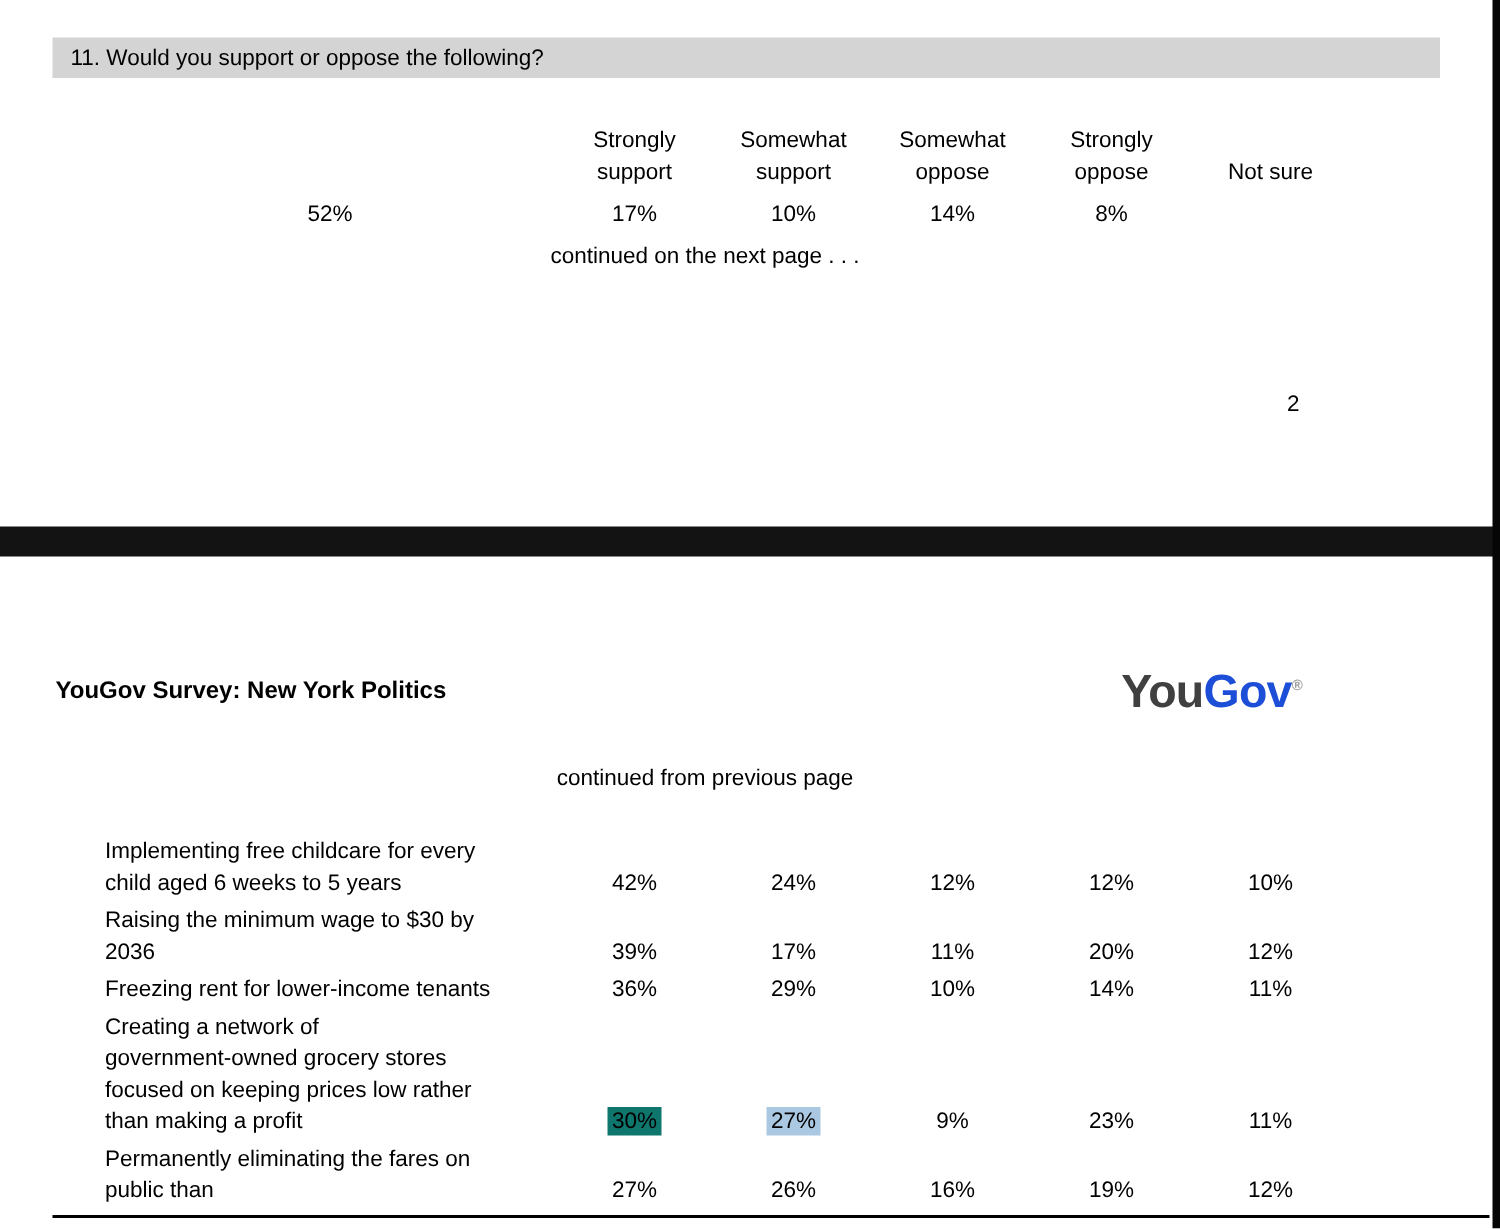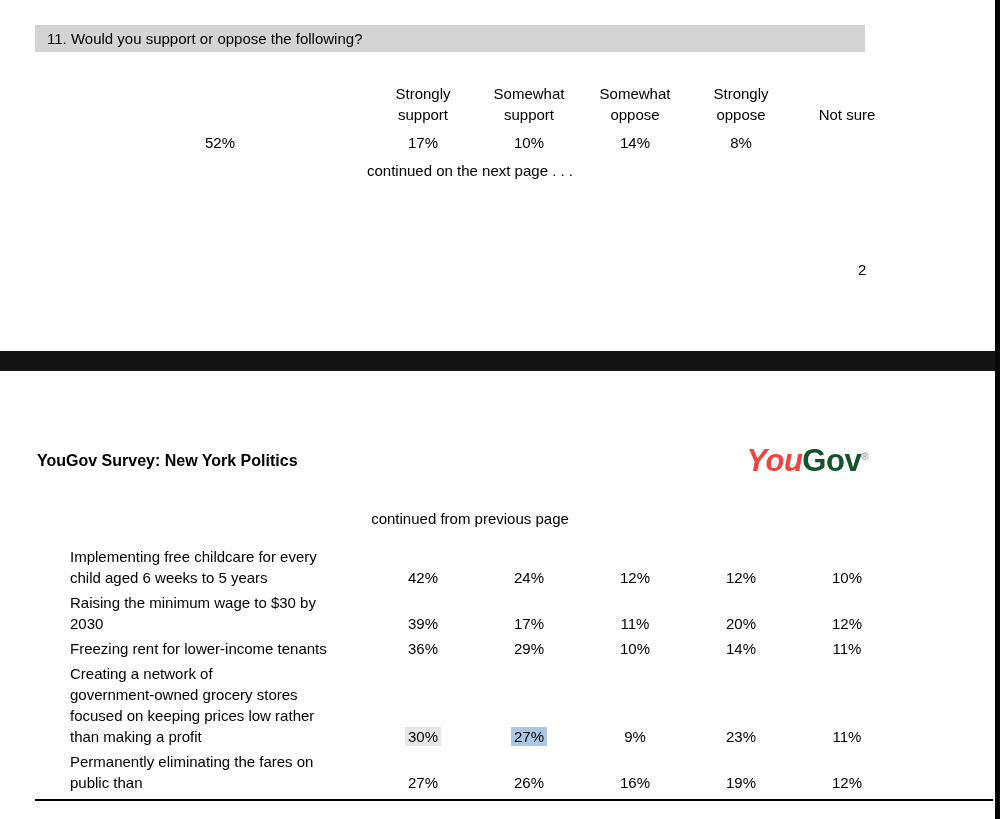--- a/index.html
+++ b/index.html
@@ -9,21 +9,21 @@
     background: #ffffff;
     font-family: "Liberation Sans", "DejaVu Sans", sans-serif;
     font-size: 15px; color: #000;
     position: relative; overflow: hidden;
   }
   #p1 { height: 326px; position: relative; }
   #band { height: 20px; background: #131313; }
   #p2 { height: 473px; position: relative; }
   #edge-strip { position: absolute; top: 0; right: 0; width: 5px; height: 819px; background: #060606; z-index: 10; }
 
-  .qbar { margin: 25px 0 0 35px; width: 830px; background: #d4d4d4; padding: 5px 12px; }
+  .qbar { margin: 25px 0 0 35px; width: 925px; background: #d4d4d4; padding: 5px 12px; }
 
   .table { margin-left: 70px; }
   .trow {
     display: grid;
     grid-template-columns: 300px 106px 106px 106px 106px 106px;
     align-items: end;
     margin-bottom: 4px;
     line-height: 21px;
   }
   .thead-row { margin-bottom: 7px; }
@@ -36,21 +36,21 @@
   #p1 .table { margin-top: 31px; }
   #p1 .note { margin-top: 9px; }
   .pagenum { position: absolute; top: 236px; left: 858px; }
 
   .p2-header { display: flex; justify-content: space-between; align-items: center; padding: 74px 132px 0 37px; }
   .doc-title { font-size: 16px; font-weight: bold; }
   .logo { font-size: 31px; font-weight: bold; line-height: 1; letter-spacing: -0.5px; }
   .logo .reg { font-size: 10px; vertical-align: super; }
 
   #p2 .note { margin-top: 34px; }
-  #p2 .table { margin-top: 19px; }
+  #p2 .table { margin-top: 30px; }
 
   .hl { padding: 1px 3px; }
 
   .bottom-rule { margin: 6px 0 0 35px; width: 958px; border-top: 2px solid #000; height: 0; }
 </style>
 </head>
 <body>
 
 <div id="p1">
   <div class="qbar">11. Would you support or oppose the following?</div>
@@ -87,39 +87,39 @@
     </div>
   <div class="note">continued on the next page . . .</div>
   <div class="pagenum">2</div>
 </div>
 
 <div id="band"></div>
 
 <div id="p2">
   <div class="p2-header">
     <div class="doc-title">YouGov Survey: New York Politics</div>
-    <div class="logo"><span id="logo-red" style="color: #ef4444; font-style: italic;">You</span><span id="logo-gray" style="color: #14532d;">Gov</span><span class="reg" id="logo-reg" style="color: rgb(155, 155, 155);">®</span></div>
+    <div class="logo"><span id="logo-red" style="color: #404040;">You</span><span id="logo-gray" style="color: #1d4ed8;">Gov</span><span class="reg" id="logo-reg" style="color: rgb(155, 155, 155);">®</span></div>
   </div>
   <div class="note">continued from previous page</div>
   <div class="table" id="t2">
       <div class="trow">
         <div class="tlabel">
           <div>Implementing free childcare for every</div>
           <div>child aged 6 weeks to 5 years</div>
         </div>
         <div class="tval"><span>42%</span></div>
         <div class="tval"><span>24%</span></div>
         <div class="tval"><span>12%</span></div>
         <div class="tval"><span>12%</span></div>
         <div class="tval"><span>10%</span></div>
       </div>
       <div class="trow">
         <div class="tlabel">
           <div>Raising the minimum wage to $30 by</div>
-          <div>2030</div>
+          <div>2036</div>
         </div>
         <div class="tval"><span>39%</span></div>
         <div class="tval"><span>17%</span></div>
         <div class="tval"><span>11%</span></div>
         <div class="tval"><span>20%</span></div>
         <div class="tval"><span>12%</span></div>
       </div>
       <div class="trow">
         <div class="tlabel">
           <div>Freezing rent for lower-income tenants</div>
@@ -130,21 +130,21 @@
         <div class="tval"><span>14%</span></div>
         <div class="tval"><span>11%</span></div>
       </div>
       <div class="trow">
         <div class="tlabel">
           <div>Creating a network of</div>
           <div>government-owned grocery stores</div>
           <div>focused on keeping prices low rather</div>
           <div>than making a profit</div>
         </div>
-        <div class="tval"><span class="hl" style="background: #e5e5e5;">30%</span></div>
+        <div class="tval"><span class="hl" style="background: #0f766e;">30%</span></div>
         <div class="tval"><span class="hl" style="background: rgb(171, 200, 226);">27%</span></div>
         <div class="tval"><span>9%</span></div>
         <div class="tval"><span>23%</span></div>
         <div class="tval"><span>11%</span></div>
       </div>
       <div class="trow">
         <div class="tlabel">
           <div>Permanently eliminating the fares on</div>
           <div>public than</div>
         </div>

